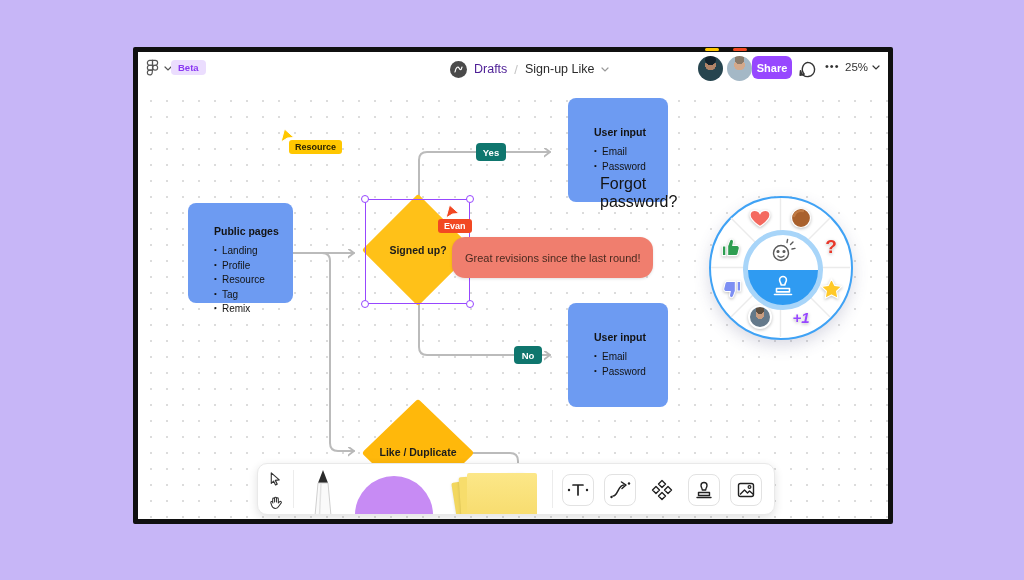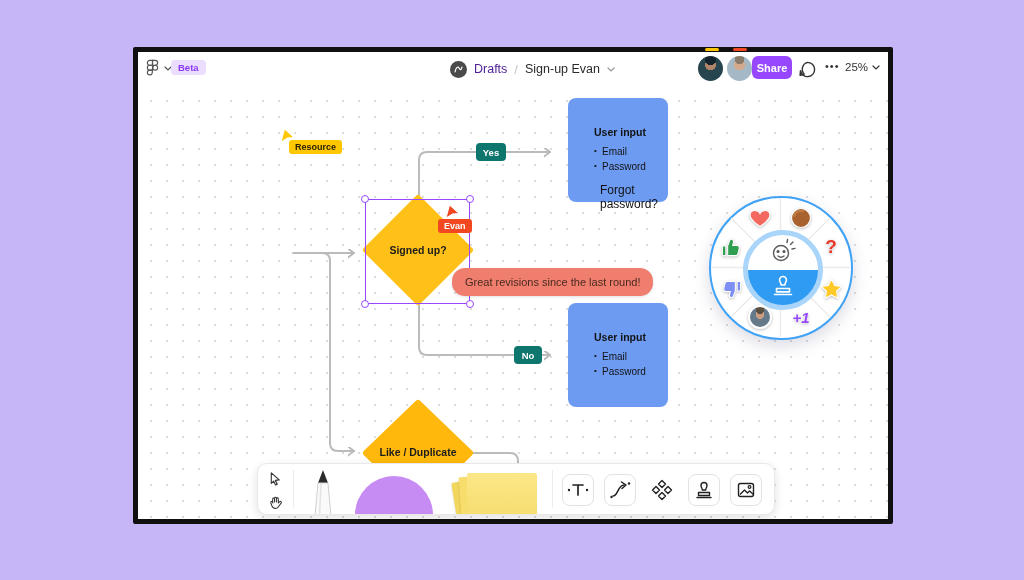--- a/index.html
+++ b/index.html
@@ -40,37 +40,37 @@
               font-size:11.5px; color:#333; }
 
   
   .flow-svg { position:absolute; inset:0; z-index:5; }
   .blue-box { position:absolute; background:#6D9BF2; border-radius:8px; padding:22px 10px 0 26px;
               color:#131313; z-index:6; }
   .blue-box h3 { font-size:10.5px; margin-bottom:7px; }
   .blue-box ul { list-style:none; }
   .blue-box li { font-size:10px; line-height:1.45; padding-left:8px; position:relative; }
   .blue-box li::before { content:"•"; position:absolute; left:0; top:0; font-size:8px; }
-  .footnote { font-size:12px; margin-top:9px; margin-left:6px; }
+  .footnote { font-size:16px; margin-top:1px; margin-left:6px; }
   .selection { position:absolute; left:227px; top:147px; width:105px; height:105px;
                border:1.5px solid #9747FF; z-index:8; }
   .handle { position:absolute; width:8px; height:8px; border-radius:50%; background:#fff;
             border:1.5px solid #9747FF; }
   .edge-badge { position:absolute; background:#0f766e; color:#fff; font-size:9.5px; font-weight:bold;
                 border-radius:4px; width:30px; height:18px; display:flex; align-items:center;
                 justify-content:center; z-index:7; }
   .cursor-tag { position:absolute; font-size:9px; font-weight:bold; padding:2px 6px; border-radius:3px;
                 z-index:12; white-space:nowrap; }
   .tag-priyanka { left:151px; top:88px; background:#FFC700; color:#2b2300; }
   .tag-evan { left:300px; top:167px; background:#F24822; color:#fff; }
   .cursor-arrow { position:absolute; z-index:12; }
   .chat-pill { position:absolute; border-radius:13px; font-size:11px; display:flex; align-items:center;
                padding:0 13px; z-index:11; box-shadow:0 1px 3px rgba(0,0,0,.12); white-space:nowrap; }
   .pill-sticky { left:152px; top:106px; height:27px; background:#FFD54A; color:#3E3410; }
-  .pill-comment { left:314px; top:185px; height:28px; background:#F07E6E; color:#4A2A20;margin-top:31px; }
+  .pill-comment { left:314px; top:185px; height:41px; background:#F07E6E; color:#4A2A20; }
 
   
   .wheel { position:absolute; left:571px; top:144px; width:144px; height:144px; border-radius:50%;
            background:#fff; border:2.5px solid #3FA2F5; z-index:14;
            box-shadow:0 6px 16px rgba(70,70,120,.2); }
   .wheel svg.spokes { position:absolute; inset:0; }
   .wheel-center { position:absolute; left:32px; top:32px; width:80px; height:80px; border-radius:50%;
                   border:5px solid #A8D5F9; overflow:hidden;
                   background:linear-gradient(180deg,#fff 0 50%, #2F9BF2 50% 100%); }
   .wheel-item { position:absolute; width:26px; height:26px; display:flex; align-items:center;
@@ -128,20 +128,30 @@
       </g>
     </svg>
 
     <div class="selection">
       <div class="handle" style="left:-5px; top:-5px;"></div>
       <div class="handle" style="right:-5px; top:-5px;"></div>
       <div class="handle" style="left:-5px; bottom:-5px;"></div>
       <div class="handle" style="right:-5px; bottom:-5px;"></div>
     </div>
 
+    <div class="blue-box" style="left:50px; top:151px; width:105px; height:100px;">
+      <h3>Public pages</h3>
+      <ul>
+        <li>Landing</li>
+        <li>Profile</li>
+        <li>Resource</li>
+        <li>Tag</li>
+        <li>Remix</li>
+      </ul>
+    </div>
 
     <div class="blue-box" style="left:430px; top:46px; width:100px; height:104px; padding-top:28px;">
       <h3>User input</h3>
       <ul>
         <li>Email</li>
         <li>Password</li>
       </ul>
       <div class="footnote">Forgot password?</div>
     </div>
 
@@ -314,21 +324,21 @@
       <div class="beta-badge">Beta</div>
 
       <div class="crumb">
         <div class="proj-icon">
           <svg width="17" height="17" viewBox="0 0 17 17">
             <path d="M5 11 C6 6 8 5 9 7 C10 9 11 10 12 6" stroke="#fff" stroke-width="1.2" fill="none" stroke-linecap="round"></path>
           </svg>
         </div>
         <span class="crumb-folder">Drafts</span>
         <span class="crumb-sep">/</span>
-        <span class="crumb-file">Sign-up Evan</span>
+        <span class="crumb-file">Sign-up Like</span>
         <svg width="8" height="5" viewBox="0 0 8 5">
           <path d="M1 1 L4 4 L7 1" stroke="#999" stroke-width="1.2" fill="none" stroke-linecap="round"></path>
         </svg>
       </div>
 
       <div class="avatar avatar1"></div>
       <div class="avatar avatar2"></div>
       <button class="share-btn">Share</button>
       <div class="icon-btn" style="left:658px;">
         <svg width="19" height="19" viewBox="0 0 20 20">

